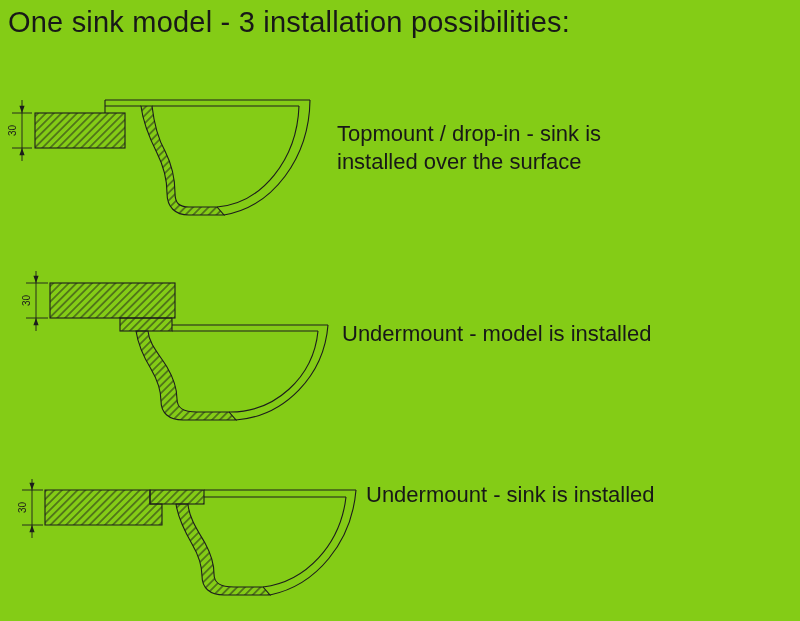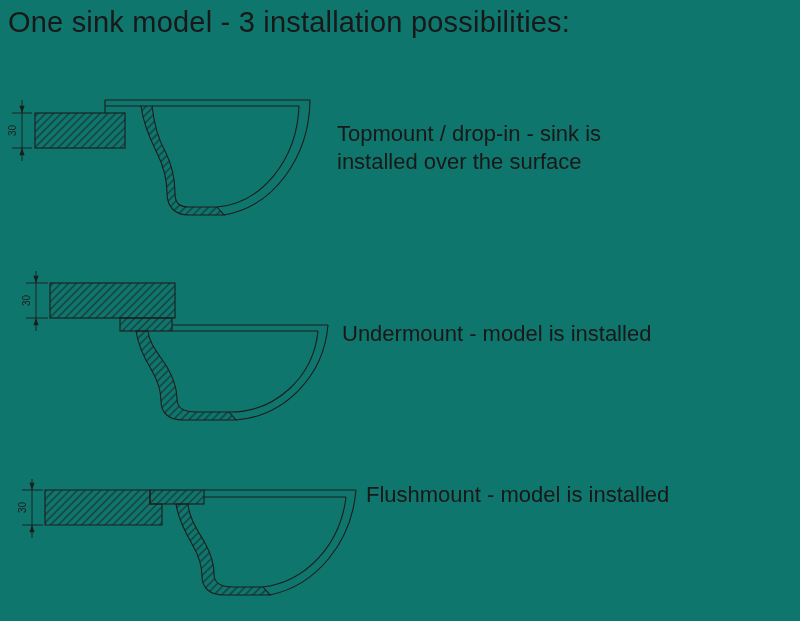--- a/index.html
+++ b/index.html
@@ -1,18 +1,18 @@
 <!DOCTYPE html>
 <html><head>
 <meta charset="utf-8">
 <style>
   * { margin:0; padding:0; box-sizing:border-box; }
   html,body { background:#ffffff; }
   body { font-family:"Liberation Sans", sans-serif; color:#181818; }
-  .page { position:relative; width:800px; height:621px; background:#0f766e; overflow:hidden; }
+  .page { position:relative; width:800px; height:621px; background:#84cc16; overflow:hidden; }
   .title { position:absolute; left:8px; top:6px; font-size:29px; font-weight:400; letter-spacing:0.2px; white-space:nowrap; }
   .diagram { position:absolute; }
   #d1 { left:8px; top:85px; }
   #d2 { left:8px; top:270px; }
   #d3 { left:8px; top:478px; }
   .caption { position:absolute; font-size:22px; line-height:1.28; font-weight:400; }
   #c1 { left:337px; top:120px; width:450px; }
   #c2 { left:342px; top:320px; width:440px; }
   #c3 { left:366px; top:481px; width:430px; }
   svg .ln { stroke:#1c1c1c; stroke-width:1.1; fill:none; stroke-linecap:butt; }
@@ -107,16 +107,16 @@
     <g>
       <line class="ln" x1="196" y1="12" x2="348" y2="12"></line>
       <line class="ln" x1="196" y1="19" x2="338" y2="19"></line>
     </g>
     <path class="hatched" fill="url(#hatchC)" d="M168,26 C170,40 176,52 184,66 C191,78 194,88 194,98 C194,110 202,117 216,117 L262,117 L255,109 L226,109 C212,109 206,105 206,96 C206,86 203,76 197,65 C190,53 181,40 180,26 Z"></path>
     <path class="ln" d="M348,12 A106,118 0 0 1 262,117"></path>
     <path class="ln" d="M338,19 A94,104 0 0 1 255,109"></path>
   </svg>
 
   <div class="caption" id="c3">
-    <div>Flushmount - model is installed</div>
+    <div>Undermount - sink is installed</div>
   </div>
 
 </div>
 
 </body></html>

